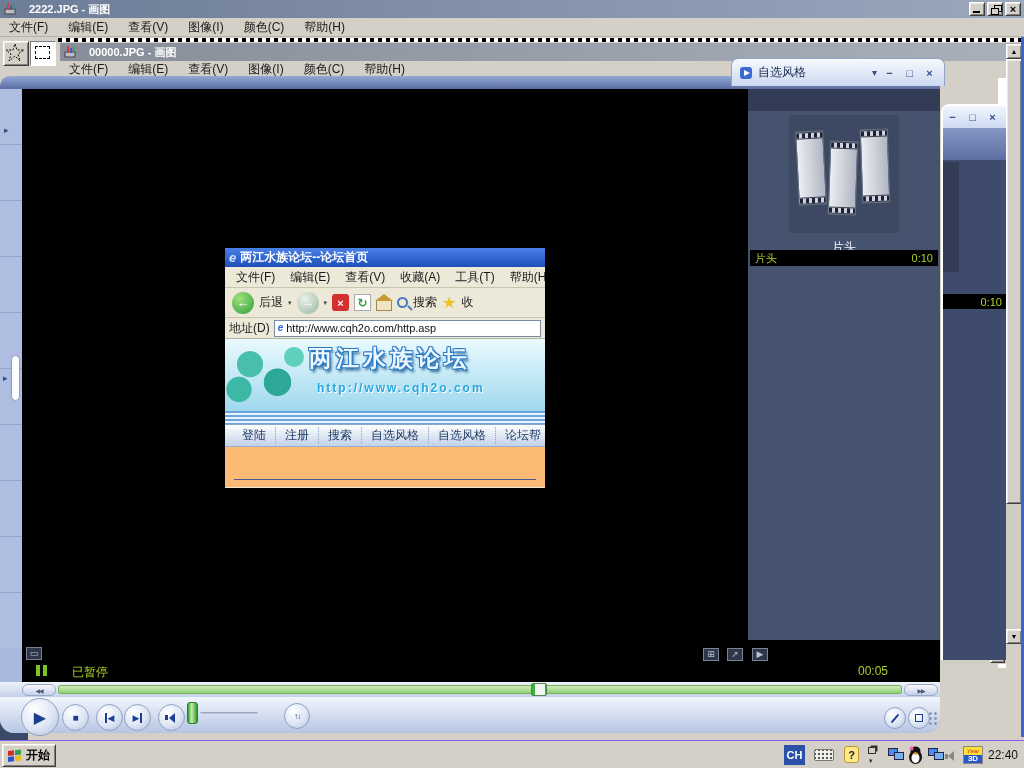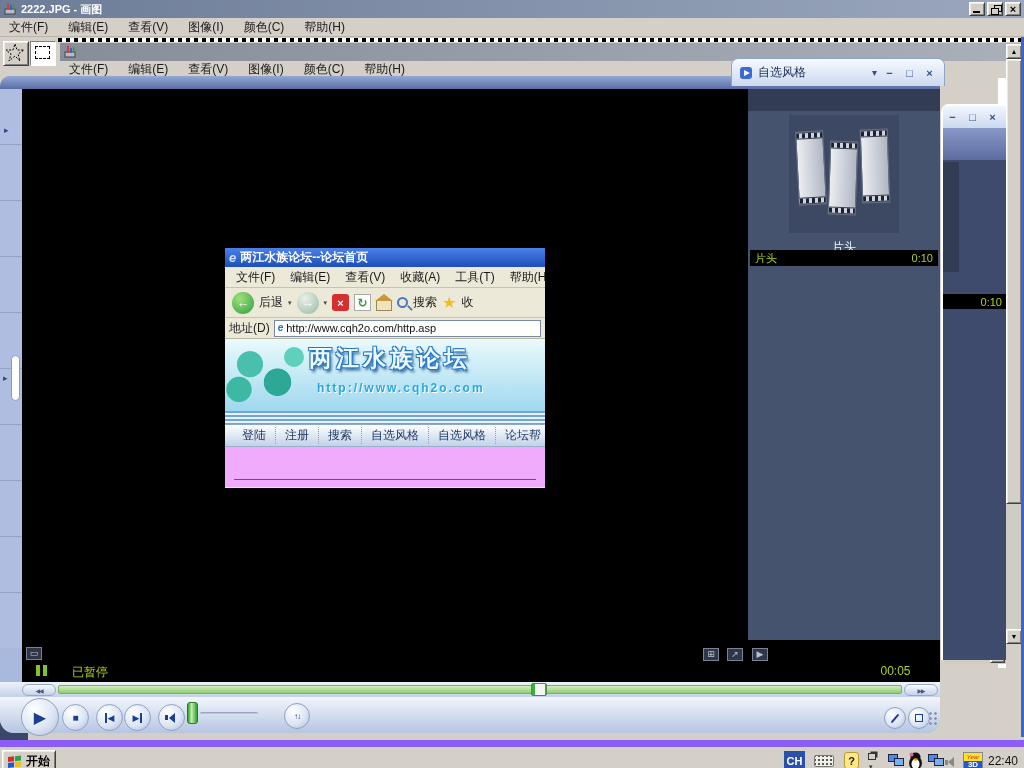--- a/index.html
+++ b/index.html
@@ -9,21 +9,21 @@
   .flex{display:flex;align-items:center}
   .raised{background:#d4d0c8;border:1px solid;border-color:#fff #404040 #404040 #fff;box-shadow:inset 1px 1px 0 #ece9e2,inset -1px -1px 0 #808080}
   .sunken{background:#ece9e2;border:1px solid;border-color:#808080 #fff #fff #808080}
   
   .winbtn{width:16px;height:14px;margin-left:2px;position:relative}
   .g-min::after{content:"";position:absolute;left:3px;right:4px;bottom:2px;height:2px;background:#000}
   .g-rest::before{content:"";position:absolute;left:6px;top:2px;width:6px;height:5px;border:1px solid #000}
   .g-rest::after{content:"";position:absolute;left:3px;top:5px;width:6px;height:5px;border:1px solid #000;background:#d4d0c8}
   .g-close{font-size:11px;font-weight:bold;text-align:center;line-height:12px;color:#000}
   
-  .tb-text{color:#fff;font-size:11px;font-weight:bold;margin-left:4px;flex:1;white-space:nowrap}
+  .tb-text{color:#fff;font-size:11px;font-weight:bold;margin-left:12px;flex:1;white-space:nowrap}
   .menu-item{font-size:12px;color:#1a1a1a;white-space:nowrap}
   
   .cap-btn{width:15px;text-align:center;font-size:11px;font-weight:bold;color:#33508c}
   .accent{color:#aad026}
   .stico{width:16px;height:13px;border:1px solid #7a8296;background:#2e3648;position:relative;color:#b8c0d4;font-size:9px;line-height:11px;text-align:center}
   .cbtn{position:absolute;border-radius:50%;background:radial-gradient(circle at 35% 30%,#ffffff,#dde6f4 55%,#aebdda);border:1px solid #8fa0c2;display:flex;align-items:center;justify-content:center;color:#1c3f94}
   .pill{position:absolute;height:12px;border-radius:6px;background:linear-gradient(180deg,#f8fafd,#c6d2ea);border:1px solid #9aa8c8;font-size:6px;color:#4a5a7a;display:flex;align-items:center;justify-content:center;letter-spacing:-1px}
   .film-panel{position:absolute;width:28px;height:74px;background:linear-gradient(90deg,#eceef2,#b0b6c2);border:1px solid #6a7284}
   .film-holes{position:absolute;left:0;right:0;height:7px;background:repeating-linear-gradient(90deg,#1c2232 0 3px,#cfd4de 3px 6px);border-top:1px solid #3a4154;border-bottom:1px solid #3a4154}
   .ie-e{font-size:13px;font-weight:bold;font-style:italic;color:#2a6ad4;line-height:12px;flex:none}
@@ -70,20 +70,21 @@
   </div>
 
   <div class="r" style="left:58px;top:38px;width:966px;height:4px;background:repeating-linear-gradient(90deg,#000 0 4px,#fff 4px 8px)"></div>
   <div class="r flex" style="left:60px;top:43px;width:964px;height:18px;background:linear-gradient(90deg,#878d99,#aab0ba);padding:0 3px">
     <svg width="14" height="14" viewBox="0 0 14 14">
         <rect x="2" y="7" width="10" height="5" fill="#b8bcc4" stroke="#444"></rect>
         <rect x="4" y="1" width="2" height="7" fill="#d04040"></rect>
         <rect x="7" y="3" width="2" height="5" fill="#4060c0"></rect>
         <rect x="10" y="2" width="1.5" height="6" fill="#30a050"></rect>
       </svg>
+    <span class="tb-text">00000.JPG - 画图</span>
   </div>
   <div class="r flex" style="left:61px;top:61px;width:963px;height:17px;background:#d4d0c8;gap:20px;padding-left:8px;overflow:hidden">
     <span class="menu-item">文件(F)</span>
     <span class="menu-item">编辑(E)</span>
     <span class="menu-item">查看(V)</span>
     <span class="menu-item">图像(I)</span>
     <span class="menu-item">颜色(C)</span>
     <span class="menu-item">帮助(H)</span>
   </div>
 
@@ -157,21 +158,21 @@
         <span style="font-size:16px;color:#f0c020">★</span>
         <span style="font-size:12px;color:#222">收</span>
       </div>
       <div class="flex" style="height:21px;gap:4px;padding:0 4px;border-bottom:1px solid #b8b4a0">
         <span style="font-size:12px;color:#222;flex:none">地址(D)</span>
         <span class="flex" style="flex:1;height:17px;background:#fff;border:1px solid #7a8aa0;gap:3px;padding:0 3px;overflow:hidden">
           <span class="ie-e" style="font-size:10px">e</span>
           <span style="font-size:11px;color:#111;white-space:nowrap">http://www.cqh2o.com/http.asp</span>
         </span>
       </div>
-      <div style="position:relative;height:148px;background:#f0abfc">
+      <div style="position:relative;height:148px;background:#fdba74">
         <div style="height:72px;background:linear-gradient(180deg,#eafafd,#9fd8ef);position:relative;overflow:hidden">
           <span style="position:absolute;left:-8px;top:0;width:110px;height:72px;background:radial-gradient(circle at 30% 35%,#49c0ae 14%,transparent 15%),radial-gradient(circle at 55% 60%,#2ea896 18%,transparent 19%),radial-gradient(circle at 20% 70%,#3db8a4 12%,transparent 13%),radial-gradient(circle at 70% 25%,#5fd0bc 10%,transparent 11%)"></span>
           <span style="position:absolute;left:84px;top:4px;font-size:23px;font-weight:bold;letter-spacing:4px;color:#eef8ff;white-space:nowrap;text-shadow:1px 1px 0 #2878c8,-1px -1px 0 #2878c8,1px -1px 0 #2878c8,-1px 1px 0 #2878c8,2px 3px 3px #18588a">两江水族论坛</span>
           <span style="position:absolute;left:92px;top:42px;font-size:12px;font-weight:bold;letter-spacing:2px;color:#28a8e0;text-shadow:1px 1px 0 #fff">http://www.cqh2o.com</span>
         </div>
         <div style="height:13px;background:repeating-linear-gradient(180deg,#6ea6dc 0 2px,#e8f2fc 2px 4px)"></div>
         <div class="flex" style="height:23px;background:linear-gradient(180deg,#fdfeff,#c2d2e8);border-top:1px solid #88a8cc;border-bottom:1px solid #98b0cc;padding-left:8px">
           <span class="navlink">登陆</span>
           <span class="navlink">注册</span>
           <span class="navlink">搜索</span>
@@ -206,21 +207,21 @@
       </div>
     </div>
 
     <span class="stico" style="position:absolute;left:26px;top:571px">▭</span>
     <span class="stico" style="position:absolute;left:703px;top:572px">⊞</span>
     <span class="stico" style="position:absolute;left:727px;top:572px">↗</span>
     <span class="stico" style="position:absolute;left:752px;top:572px">▶</span>
     <span style="position:absolute;left:770px;top:571px;width:162px;color:#000000;font-size:16px">总时间: 0:10</span>
     <span style="position:absolute;left:36px;top:589px;width:4px;height:11px;background:#7ec428;box-shadow:7px 0 0 #7ec428"></span>
     <span class="accent" style="position:absolute;left:72px;top:588px;font-size:12px">已暂停</span>
-    <span class="accent" style="position:absolute;left:858px;top:588px;width:75px;text-align:center;font-size:12px">00:05</span>
+    <span class="accent" style="position:absolute;left:858px;top:588px;width:75px;text-align:left;font-size:12px">00:05</span>
 
     <div class="r" style="left:0;top:606px;width:940px;height:15px;background:linear-gradient(180deg,#eef3fb,#c3d1ea)">
       <span class="pill" style="left:22px;top:2px;width:34px">◀◀</span>
       <span class="r" style="left:58px;top:3px;width:844px;height:9px;background:linear-gradient(180deg,#d2ecc0,#8fd070);border:1px solid #7ab258;border-radius:2px"></span>
       <span class="r" style="left:531px;top:1px;width:16px;height:13px;background:linear-gradient(90deg,#3fae3f 0 3px,#f2f6f2 3px 13px,#3fae3f 13px);border:1px solid #4a8a4a;border-radius:2px"></span>
       <span class="pill" style="left:904px;top:2px;width:34px">▶▶</span>
     </div>
 
     <div class="r" style="left:0;top:621px;width:940px;height:36px;background:linear-gradient(180deg,#f2f6fd,#b6c5e2);border-radius:0 0 14px 14px">
       <span class="cbtn" style="left:21px;top:1px;width:38px;height:38px;font-size:16px">▶</span>
@@ -252,21 +253,21 @@
         <rect x="1" y="1" width="12" height="12" rx="3" fill="#3a6ad4"></rect>
         <polygon points="5,4 11,7 5,10" fill="#fff"></polygon>
       </svg>
     <span style="flex:1;font-size:12px;color:#1a2c50">自选风格</span>
     <span style="font-size:10px;color:#33508c">▾</span>
     <span class="cap-btn">−</span>
     <span class="cap-btn">□</span>
     <span class="cap-btn">×</span>
   </div>
 
-  <div class="r" style="left:0;top:740px;width:1024px;height:24px;background:#d4d0c8;border-top:7px solid #8b5cf6">
+  <div class="r" style="left:0;top:740px;width:1024px;height:24px;background:#d4d0c8;border-top:1px solid #8b5cf6">
     <div class="r raised flex" style="left:2px;top:3px;width:54px;height:23px;gap:4px;padding:0 4px;font-size:12px;font-weight:bold">
       <svg width="15" height="13" viewBox="0 0 15 13">
           <g transform="skewY(-6)">
             <rect x="1" y="2" width="6" height="5" fill="#d03020"></rect>
             <rect x="8" y="2" width="6" height="5" fill="#30a050"></rect>
             <rect x="1" y="8" width="6" height="5" fill="#2858c8"></rect>
             <rect x="8" y="8" width="6" height="5" fill="#e8c020"></rect>
           </g>
         </svg>
       <span>开始</span>

